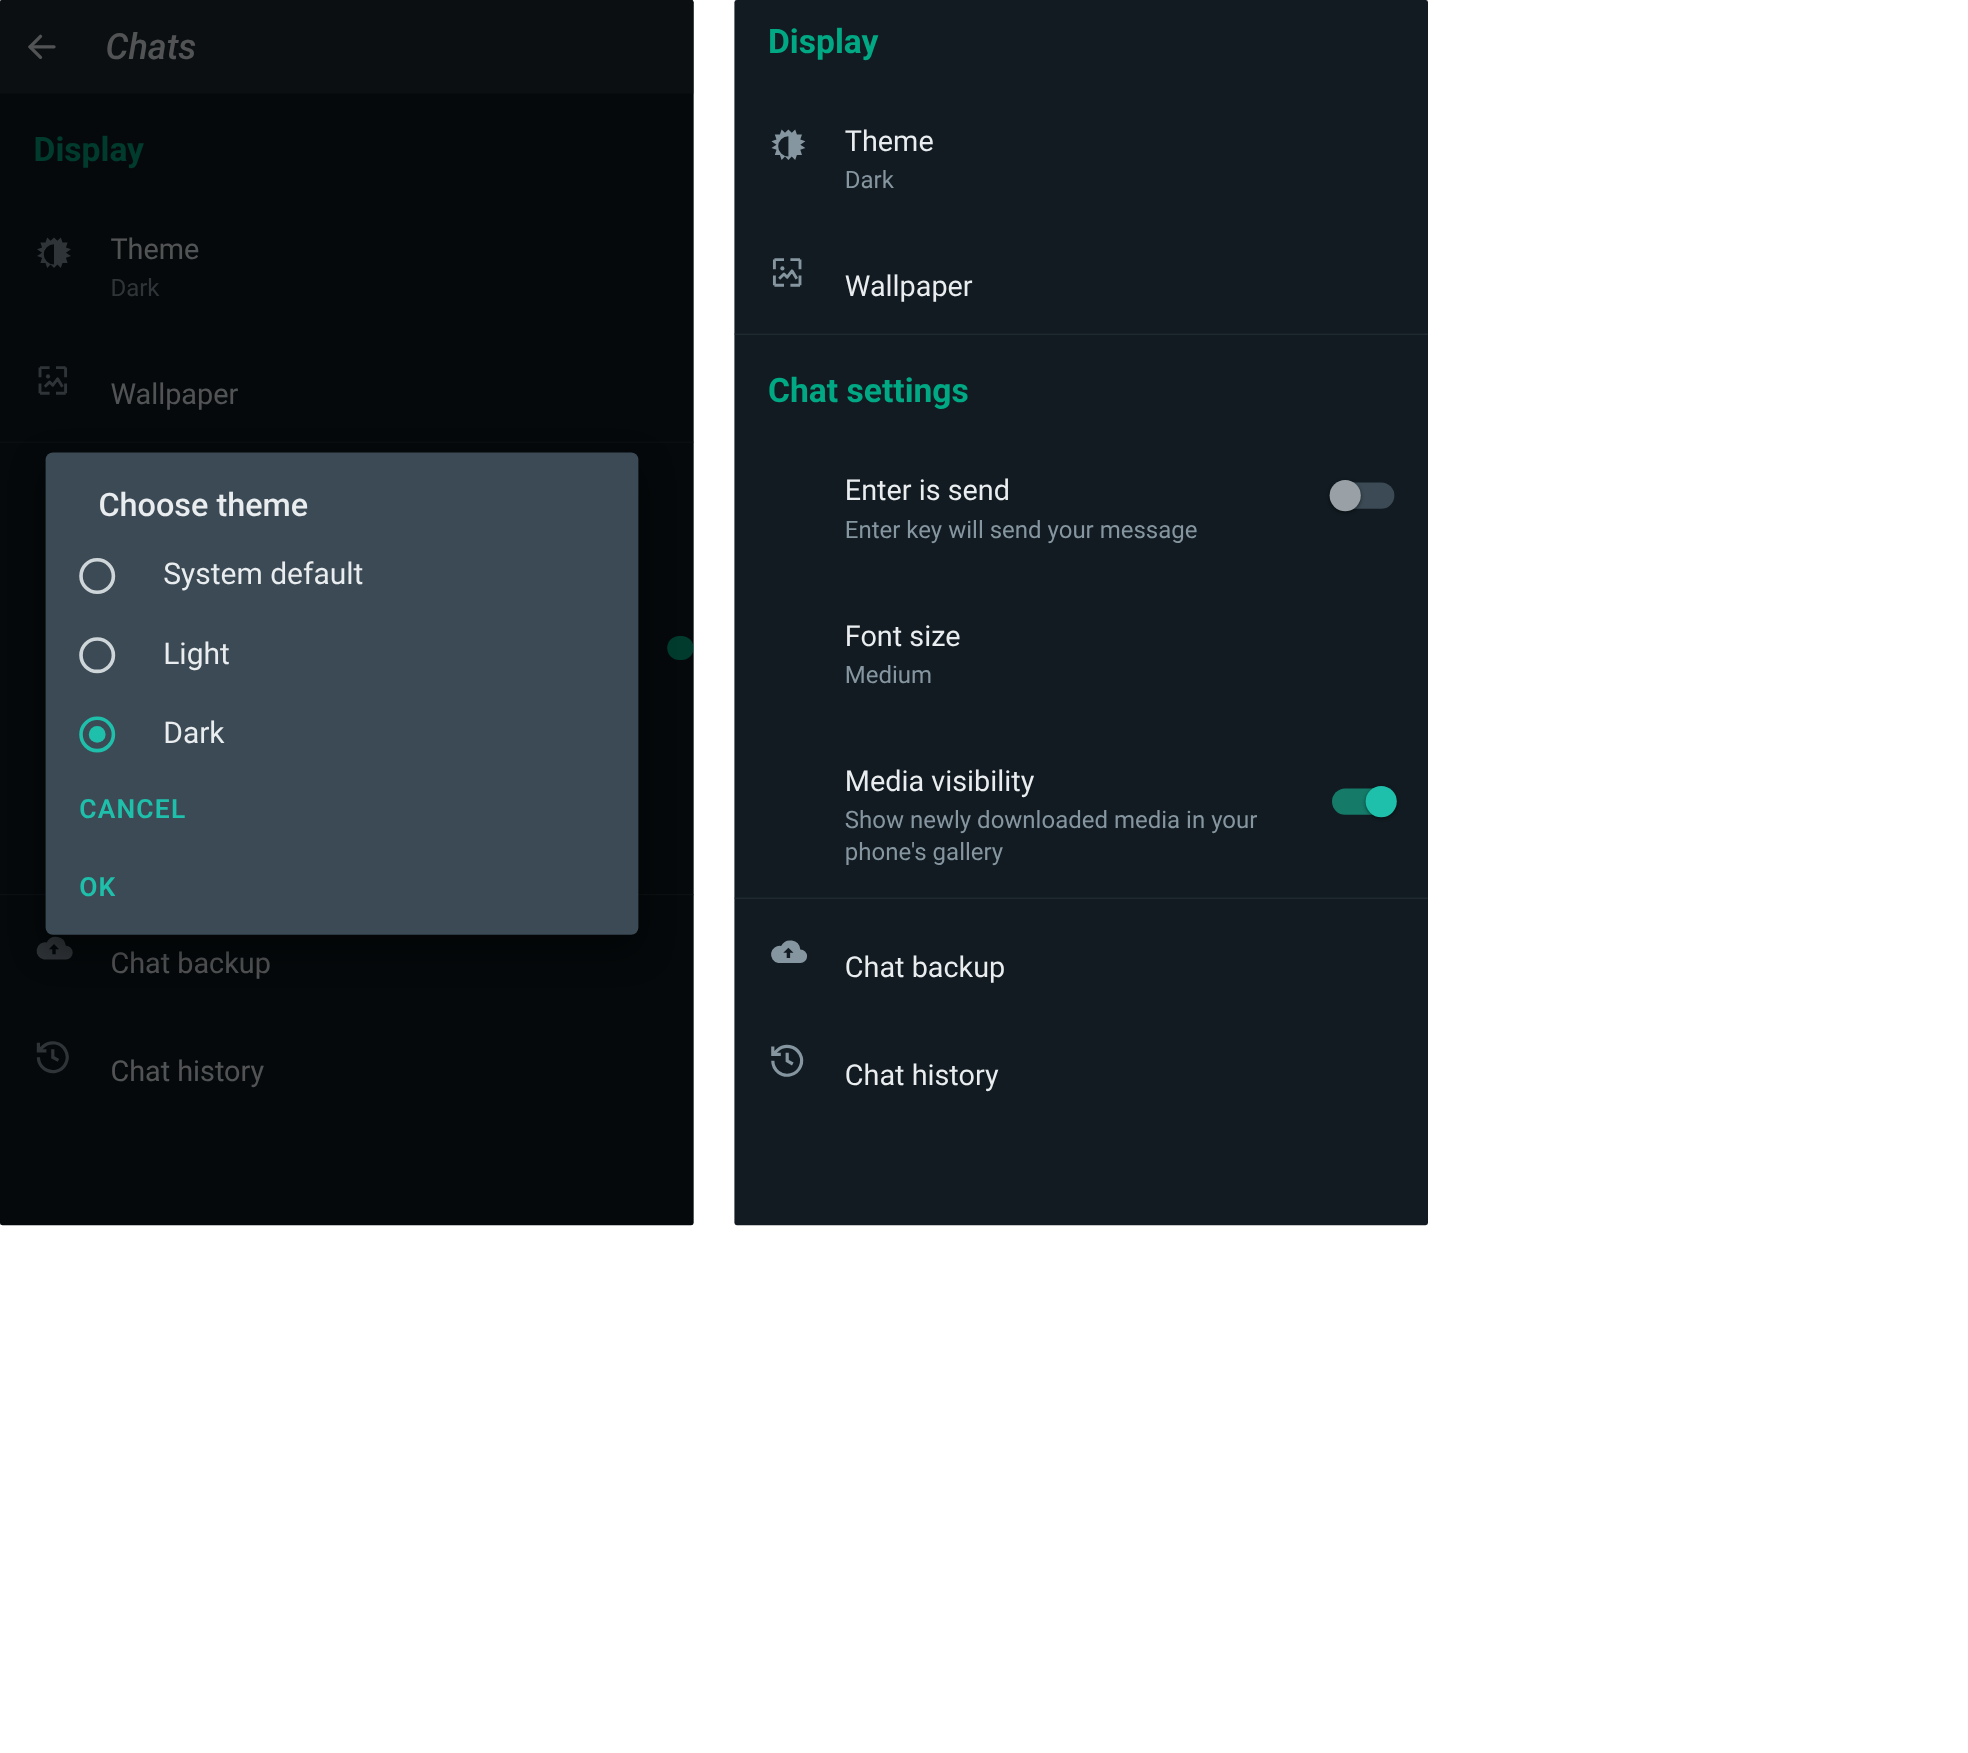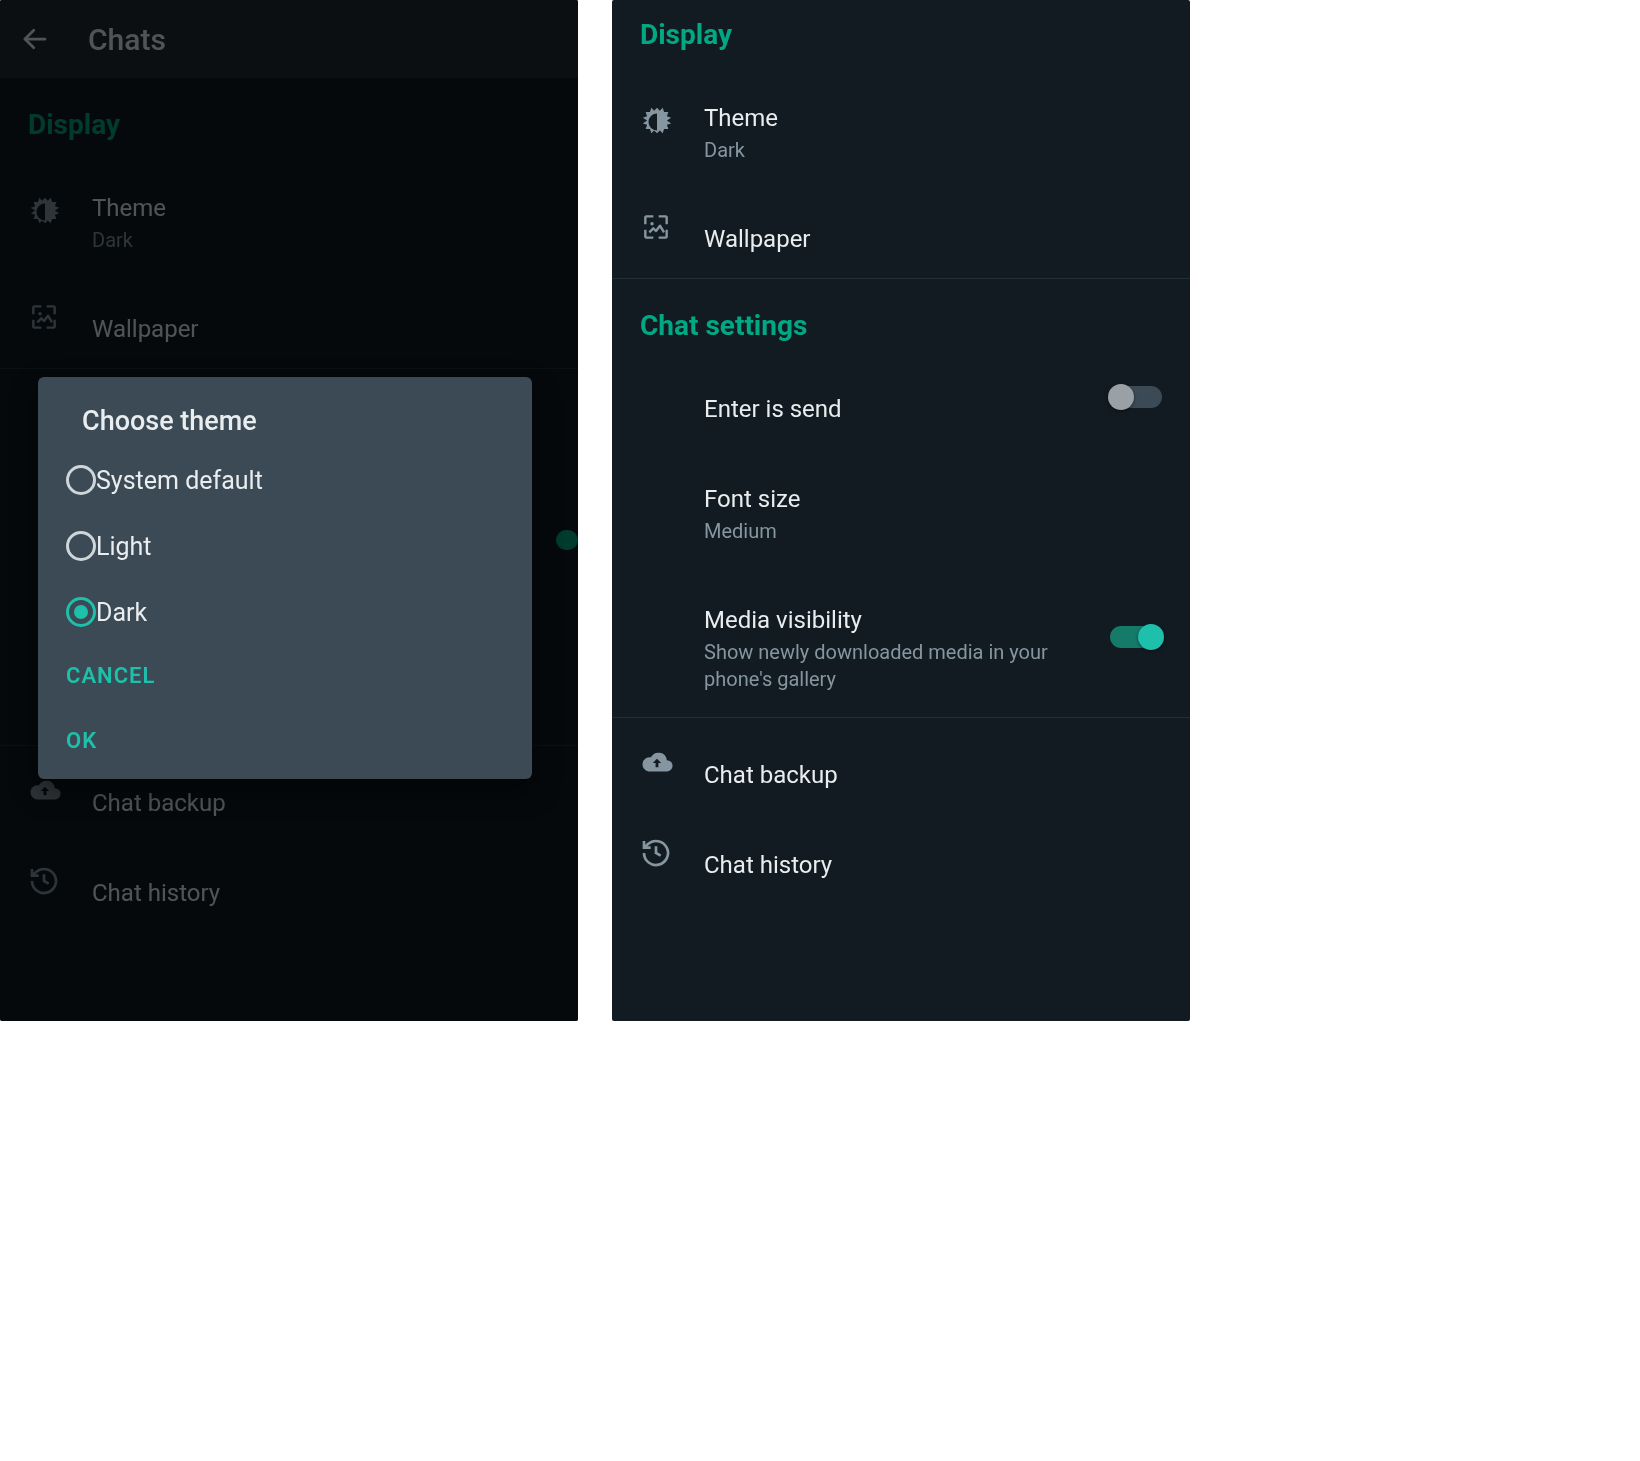--- a/index.html
+++ b/index.html
@@ -62,20 +62,21 @@
     z-index: 5;
     pointer-events: none;
   }
   .header {
     height: 78px;
     background: var(--bg-header);
     display: flex;
     align-items: center;
     padding: 0 24px 0 20px;
     gap: 38px;
+    font-style: italic;
   }
   .header .title {
     font-size: 30px;
     font-weight: 500;
     color: var(--text-primary);
   }
   .back-arrow svg { display: block; }
 
   .section-label {
     color: var(--accent);
@@ -153,21 +154,22 @@
     padding: 28px 0 10px 0;
   }
   .dialog-title {
     font-size: 27px;
     font-weight: 500;
     color: var(--text-primary);
     padding: 0 28px 10px 44px;
   }
   .radio-row {
     display: flex;
-    align-items: center;
+    align-items: flex-start;
+    gap: 40px;
     padding: 18px 28px;
     cursor: pointer;
   }
   .radio {
     width: 30px;
     height: 30px;
     border: 3px solid #cfd6da;
     border-radius: 50%;
     position: relative;
     flex: 0 0 30px;
@@ -356,20 +358,21 @@
     </div>
 
     <div class="section-div"></div>
 
     <div class="section-label">Chat settings</div>
 
     <div class="row">
       <span class="icon-slot empty"></span>
       <div class="text-col">
         <div class="rt">Enter is send</div>
+        <div class="rs">Enter key will send your message</div>
       </div>
       <div class="ctrl">
         <div class="toggle off">
             <div class="thumb"></div>
           </div>
       </div>
     </div>
 
     <div class="row">
       <span class="icon-slot empty"></span>

